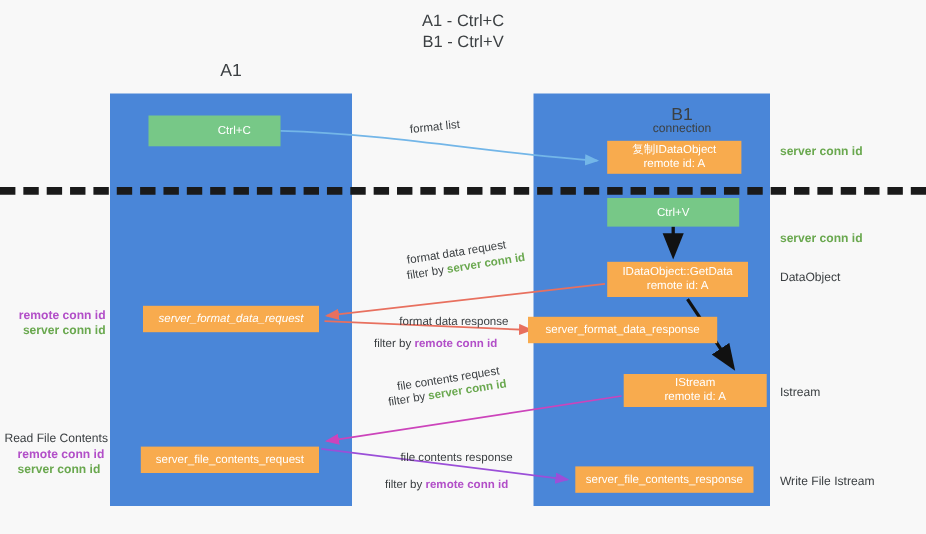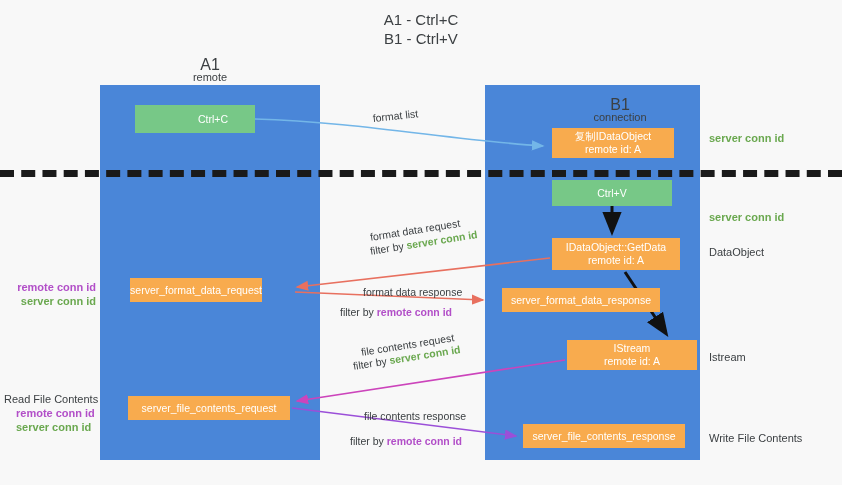--- a/index.html
+++ b/index.html
@@ -74,23 +74,23 @@
   }
   .box.green  { background: #77c887; }
   .box.orange { background: #f8ab4e; }
   .box .l2 { display: block; }
 
   #box-ctrlc   { left: 135px; top: 105px; width: 120px; height: 28px; padding-left: 42px; }
   #box-idobj   { left: 552px; top: 128px; width: 122px; height: 30px; }
   #box-ctrlv   { left: 552px; top: 180px; width: 120px; height: 26px; }
   #box-getdata { left: 552px; top: 238px; width: 128px; height: 32px; }
   #box-istream { left: 567px; top: 340px; width: 130px; height: 30px; }
-  #box-sfdreq  { left: 130px; top: 278px; width: 132px; height: 24px; }
-  #box-sfdres  { left: 502px; top: 288px; width: 158px; height: 24px; }
-  #box-sfcreq  { left: 128px; top: 396px; width: 162px; height: 24px; }
+  #box-sfdreq  { left: 130px; top: 278px; width: 160px; height: 24px; font-style: italic; }
+  #box-sfdres  { left: 480px; top: 288px; width: 172px; height: 24px; }
+  #box-sfcreq  { left: 128px; top: 406px; width: 162px; height: 24px; }
   #box-sfcres  { left: 523px; top: 424px; width: 162px; height: 24px; }
 
   
   .annot {
     font-size: 11px;
     line-height: 14px;
   }
   .green-txt  { color: #6aa84f; font-weight: bold; }
   .purple-txt { color: #b24fc8; font-weight: bold; }
   .plain-txt  { color: #3c4043; }
@@ -136,21 +136,20 @@
 <div id="stage">
 
   <div class="abs" id="title">A1 - Ctrl+C
 B1 - Ctrl+V</div>
 
   <div class="abs lane" id="lane-a"></div>
   <div class="abs lane" id="lane-b"></div>
 
   <div class="abs col-header" id="hdr-a1">
     <div class="big">A1</div>
-    <div>remote</div>
   </div>
   <div class="abs col-header" id="hdr-b1">
     <div class="big">B1</div>
     <div>connection</div>
   </div>
 
   <svg id="wires">
     <defs>
       <marker id="ah-blue" markerWidth="9" markerHeight="9" refX="7" refY="3.2" orient="auto">
         <path d="M0,0 L8,3.2 L0,6.4 Z" fill="#73b6e8"></path>
@@ -222,21 +221,21 @@
   </div>
 
   <div class="abs box orange" id="box-sfcres">
     <span>server_file_contents_response</span>
   </div>
 
   <div class="abs annot green-txt" id="ann-serverconn-1">server conn id</div>
   <div class="abs annot green-txt" id="ann-serverconn-2">server conn id</div>
   <div class="abs annot plain-txt" id="ann-dataobject">DataObject</div>
   <div class="abs annot plain-txt" id="ann-istream">Istream</div>
-  <div class="abs annot plain-txt" id="ann-writefile">Write File Contents</div>
+  <div class="abs annot plain-txt" id="ann-writefile">Write File Istream</div>
 
   <div class="abs annot" id="ann-left-1">
     <div class="purple-txt">remote conn id</div>
     <div class="green-txt">server conn id</div>
   </div>
 
   <div class="abs annot" id="ann-left-2">
     <div class="plain-txt" style="margin-left:-4px;">Read File Contents</div>
     <div class="purple-txt" style="margin-left:8px;">remote conn id</div>
     <div class="green-txt" style="margin-left:8px;">server conn id</div>

